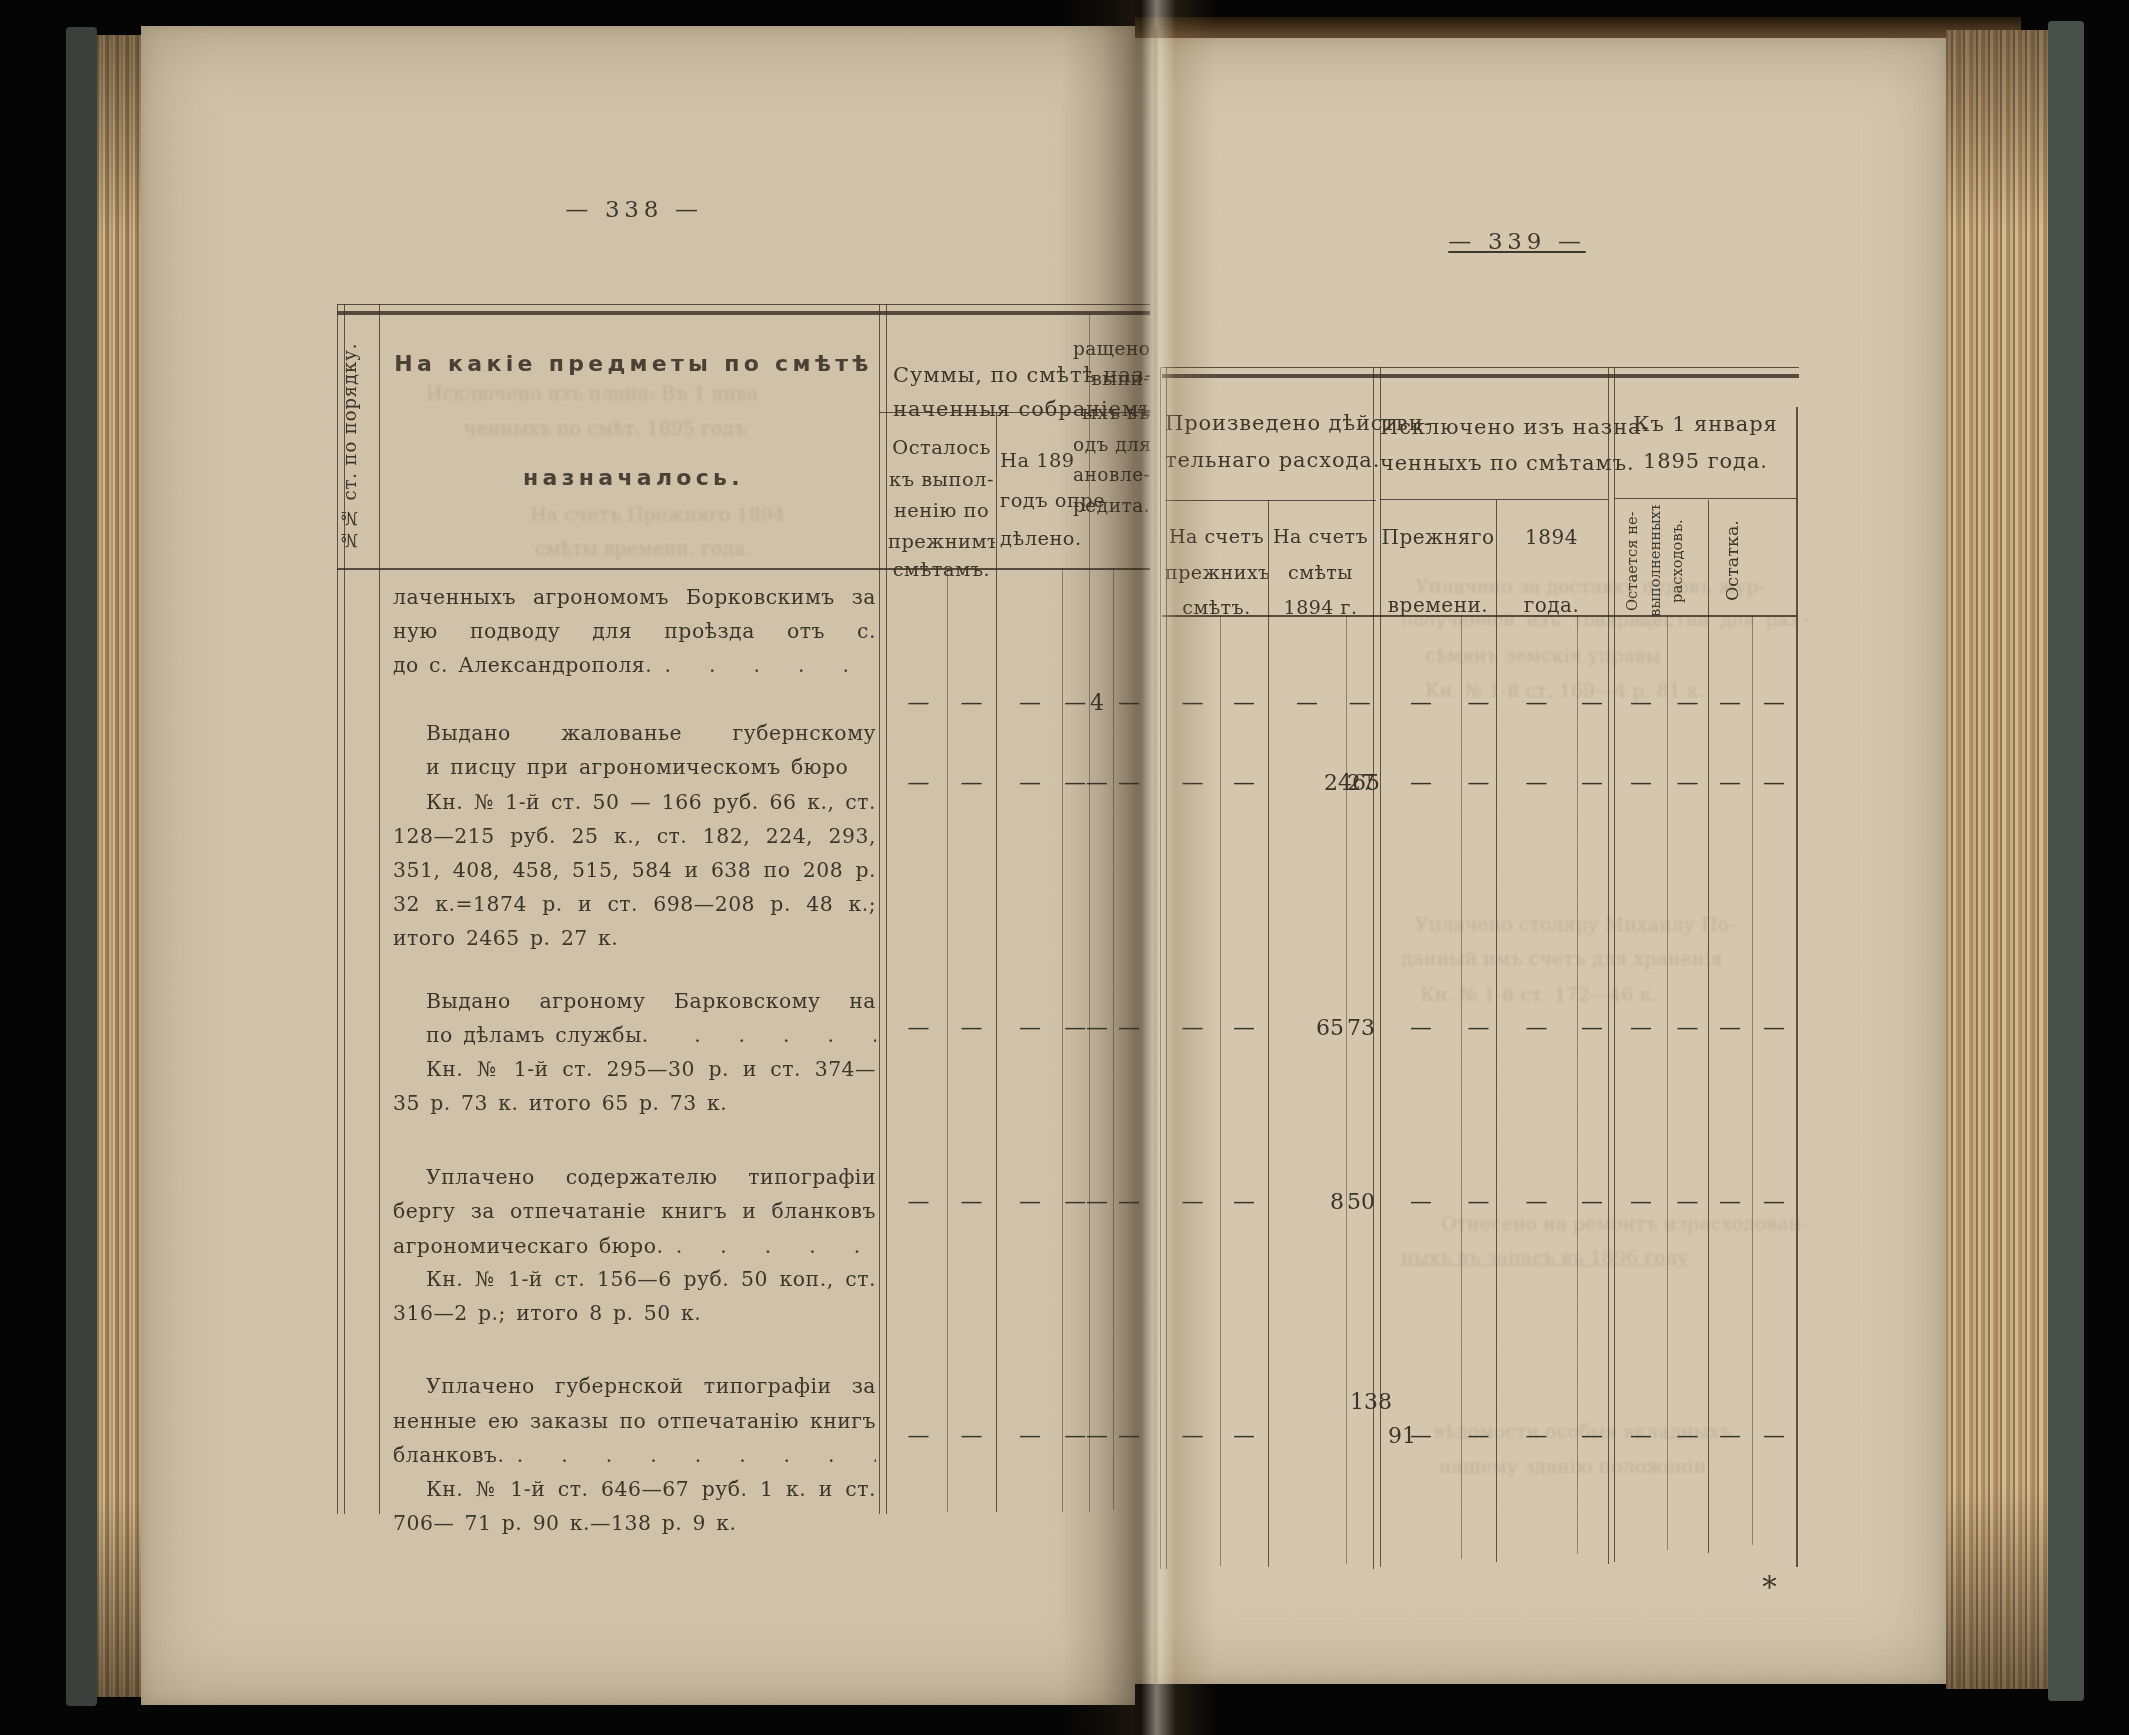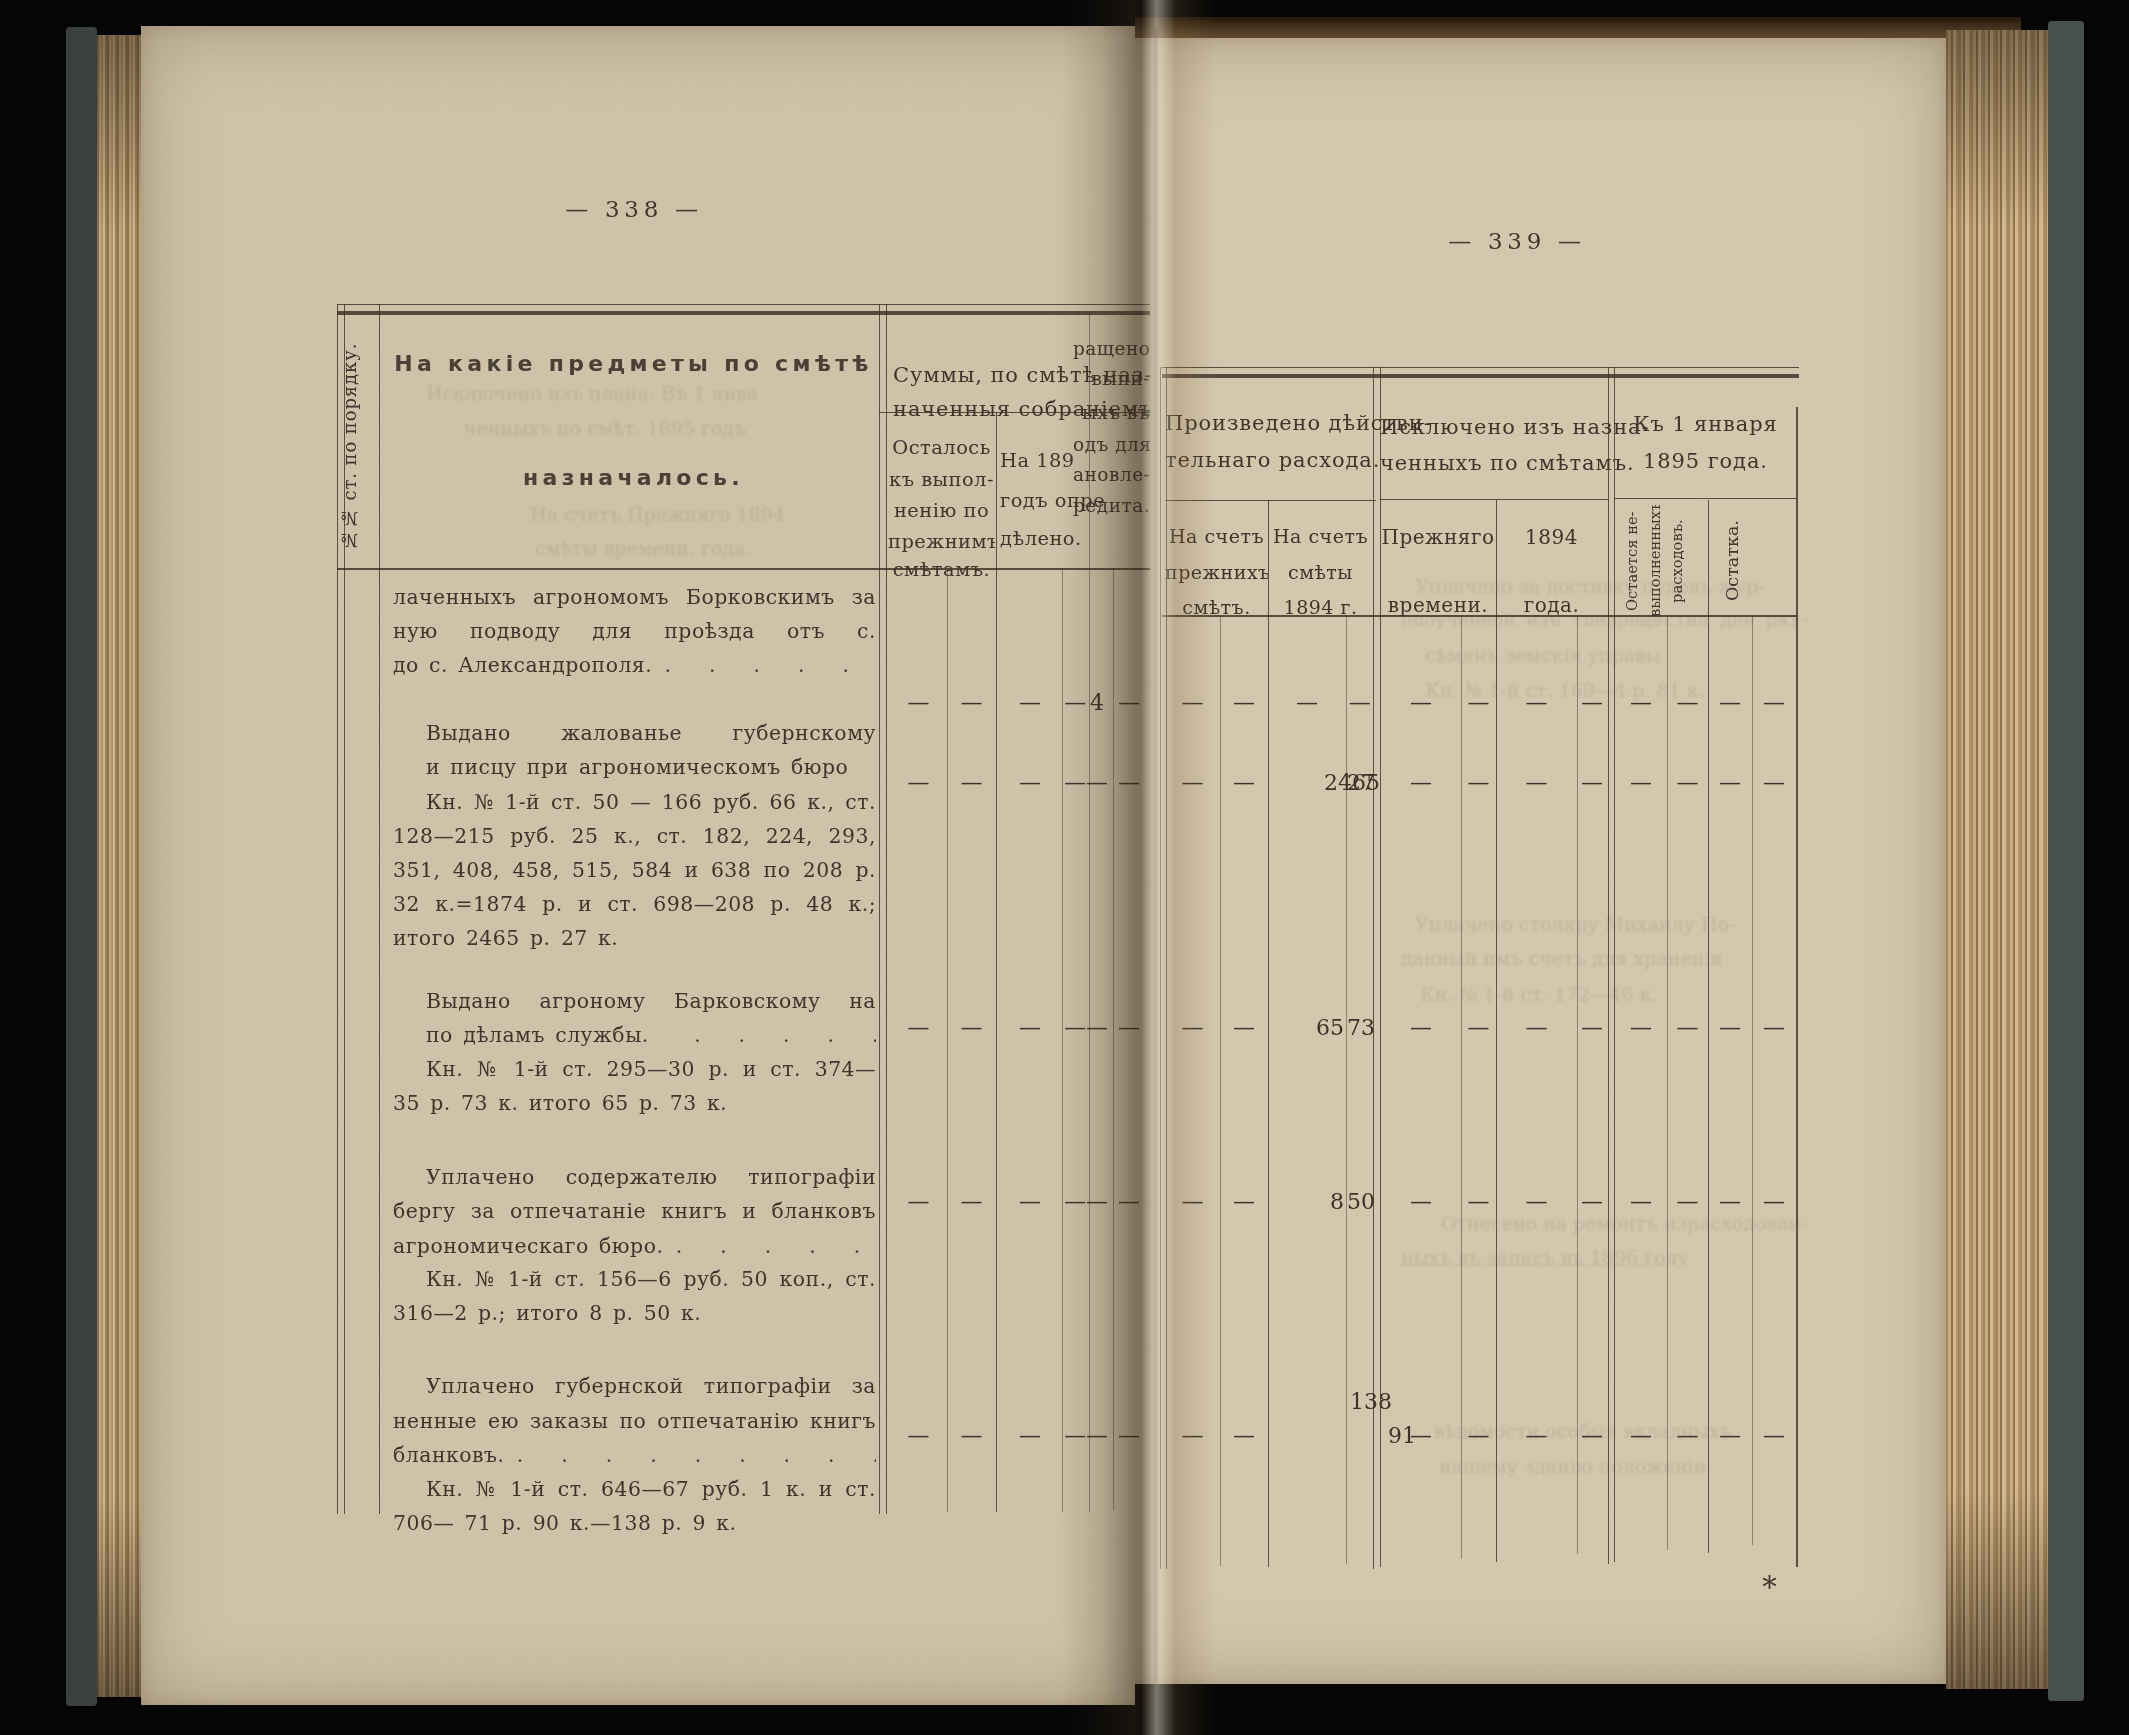--- a/index.html
+++ b/index.html
@@ -47,21 +47,21 @@
   <div class="abs cover" style="left:66px;top:27.4px;width:31px;height:1679px;"></div>
   <div class="abs edge" style="left:97px;top:35px;width:44px;height:1662px;"></div>
   <div class="abs topstrip" style="left:1135px;top:17px;width:886px;height:24.6px;"></div>
   <div class="abs edge right" style="left:1946px;top:30px;width:102px;height:1659px;"></div>
   <div class="abs cover right" style="left:2048px;top:21px;width:36px;height:1680px;"></div>
 
   <div class="abs page" style="left:141px;top:26px;width:994px;height:1679px;"></div>
   <div class="abs page right" style="left:1135px;top:38px;width:811px;height:1646px;"></div>
 
   <div class="txt pagenum ctr" style="left:492px;top:196px;width:284px;">— 338 —</div>
-  <div class="txt pagenum ctr" style="left:1375px;top:228px;width:284px;">— 339 —</div>
+  <div class="txt pagenum ctr" style="left:1375px;top:228px;width:284px;text-decoration:underline;">— 339 —</div>
 
   <div id="lines-layer" class="abs" style="left:0;top:0;width:2129px;height:1736px;">
       <div class="abs hl" style="left: 337px; top: 304px; width: 813px; height: 1.4px;"></div>
       <div class="abs hl" style="left: 337px; top: 311px; width: 813px; height: 3.8px;"></div>
       <div class="abs hl" style="left: 879px; top: 412px; width: 271px; height: 1.4px;"></div>
       <div class="abs hl" style="left: 337px; top: 568px; width: 813px; height: 1.9px;"></div>
       <div class="abs hl" style="left: 1162px; top: 367px; width: 637px; height: 1.4px;"></div>
       <div class="abs hl" style="left: 1162px; top: 374px; width: 637px; height: 3.8px;"></div>
       <div class="abs hl" style="left: 1165px; top: 500px; width: 211px; height: 1.4px;"></div>
       <div class="abs hl" style="left: 1380px; top: 499px; width: 228px; height: 1.4px;"></div>

